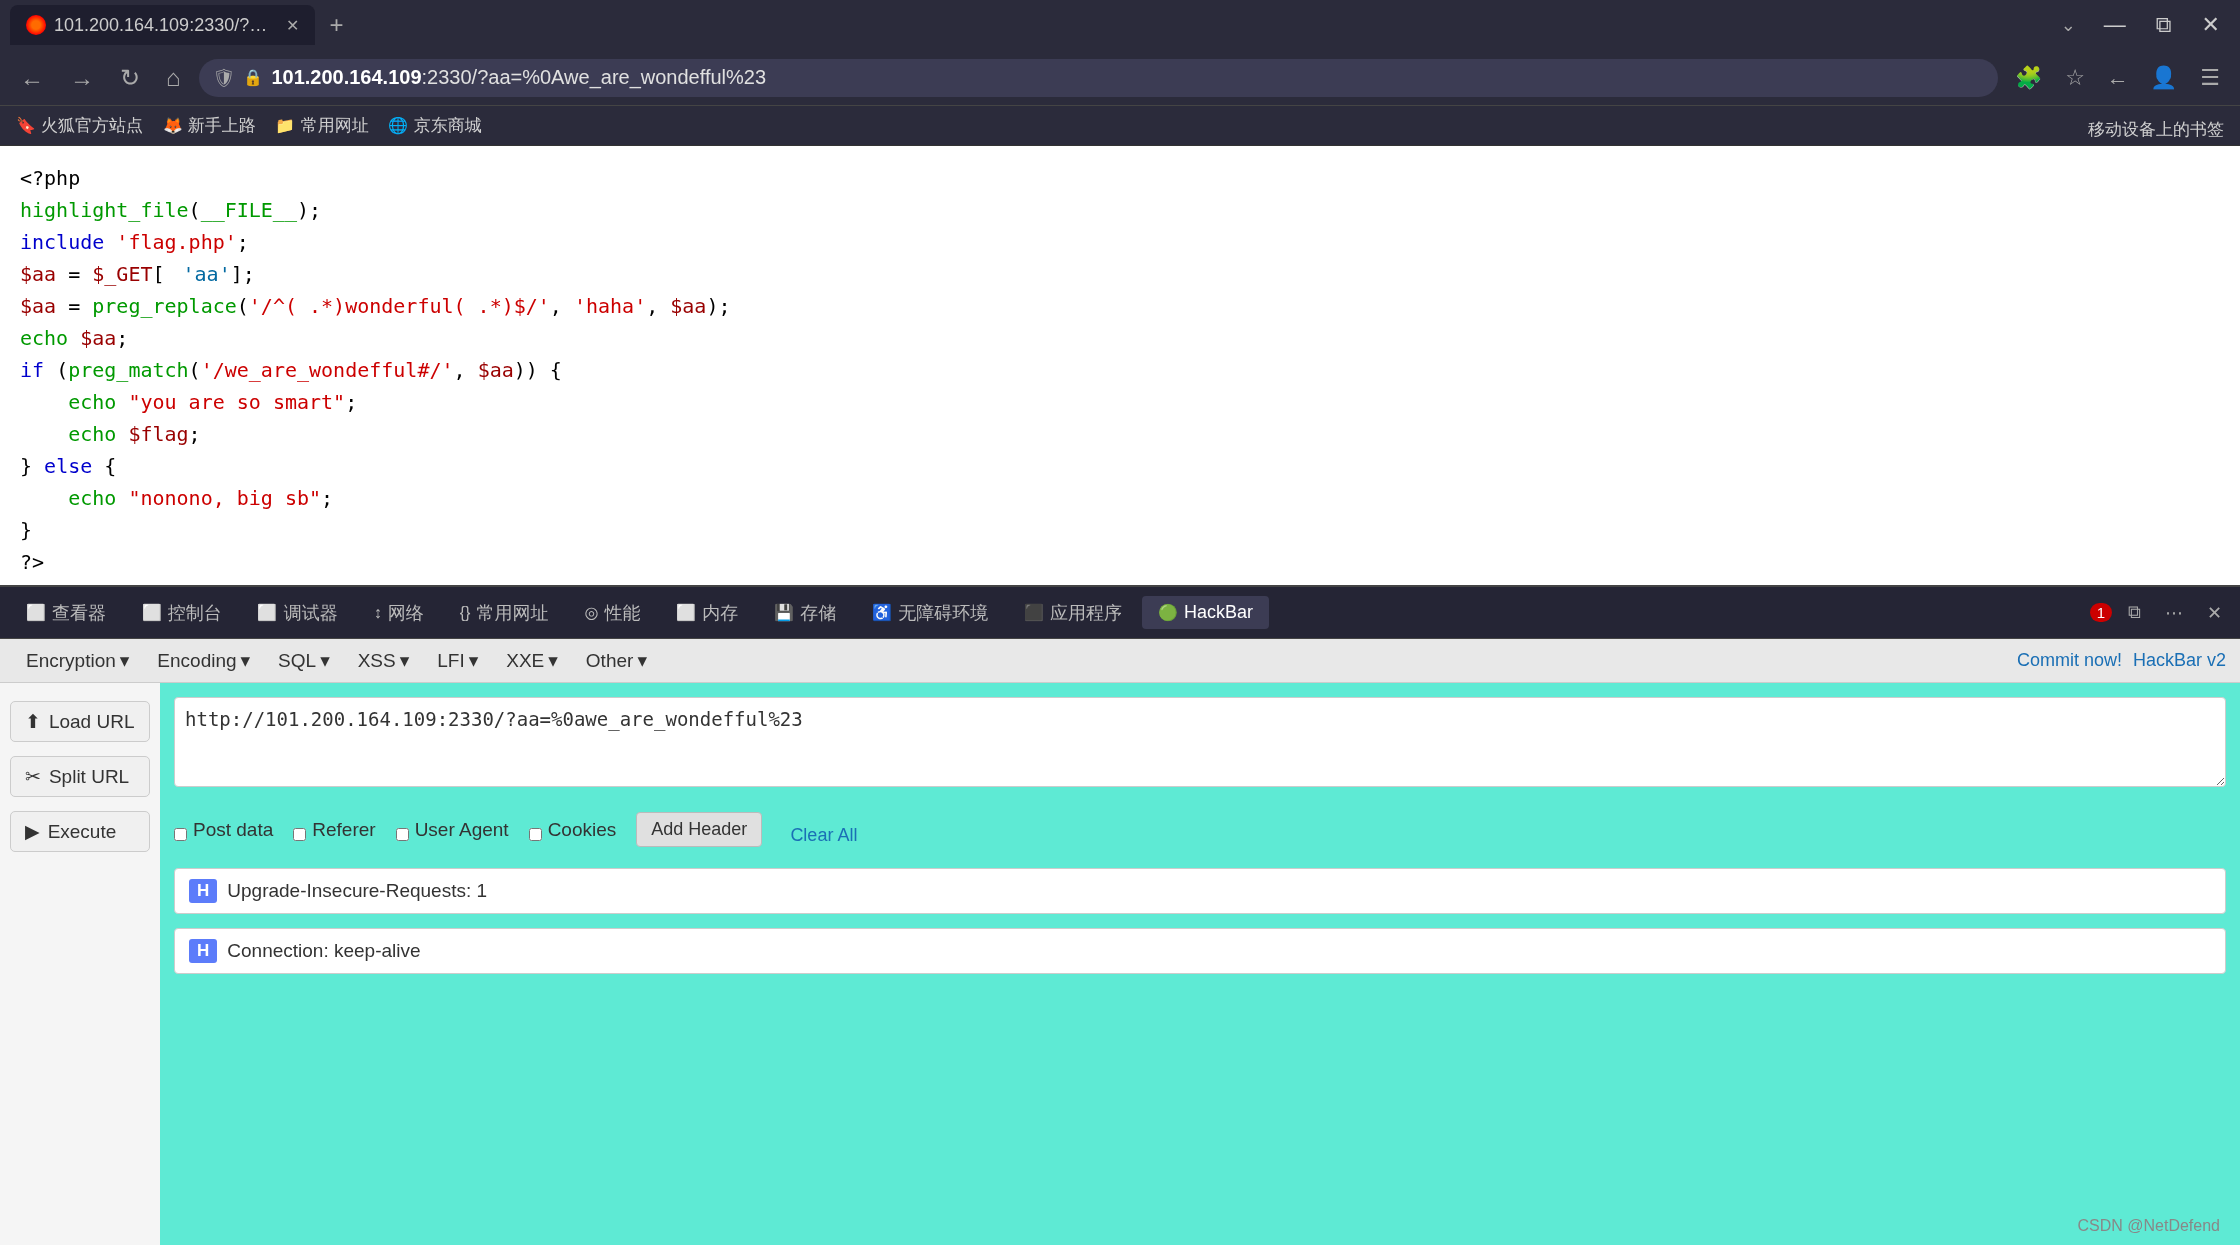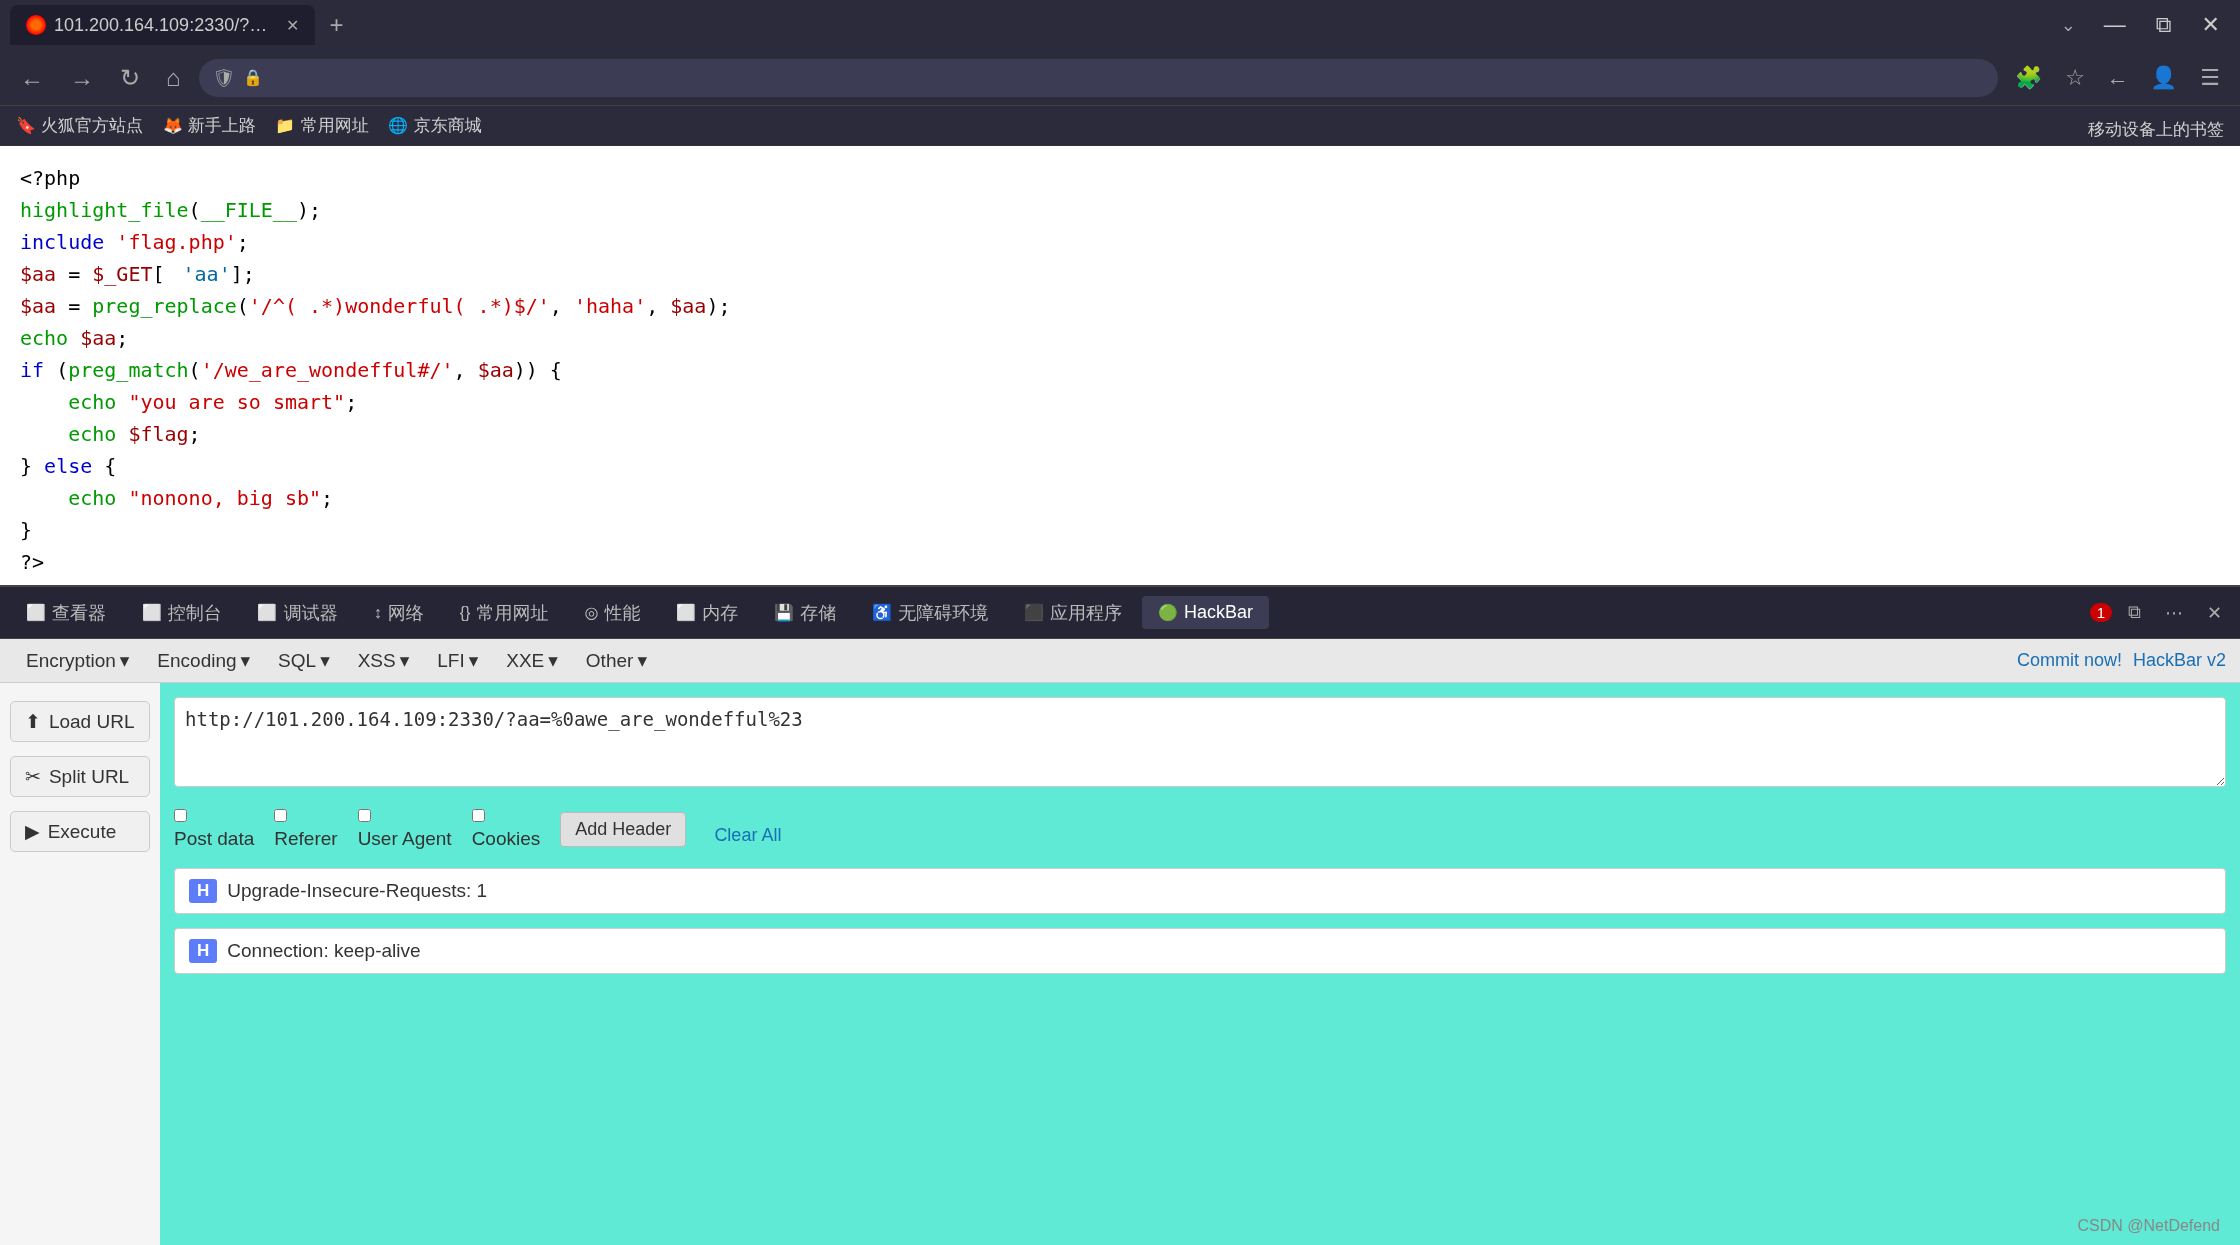--- a/index.html
+++ b/index.html
@@ -57,21 +57,21 @@
     .hackbar-menu { background: #e8e8e8; height: 44px; display: flex; align-items: center; padding: 0 14px; gap: 4px; border-bottom: 1px solid #ccc; }
     .hackbar-menu-item { font-size: 19px; color: #333; padding: 4px 12px; cursor: pointer; display: flex; align-items: center; gap: 4px; border-radius: 3px; }
     .hackbar-menu-right { margin-left: auto; font-size: 18px; color: #1a6fb5; }
     .hackbar-body { display: flex; flex: 1; overflow: hidden; }
     .hackbar-actions { width: 160px; min-width: 160px; padding: 18px 10px; display: flex; flex-direction: column; gap: 14px; background: #f5f5f5; }
     .hackbar-action-btn { background: #f0f0f0; border: 1px solid #ccc; border-radius: 5px; padding: 8px 14px; font-size: 19px; cursor: pointer; display: flex; align-items: center; gap: 8px; color: #333; white-space: nowrap; }
     .hackbar-main { flex: 1; padding: 14px; display: flex; flex-direction: column; gap: 14px; overflow-y: auto; }
     .hackbar-url-area { width: 100%; }
     .hackbar-url-textarea { width: 100%; height: 90px; font-size: 19px; border: 1px solid #ccc; border-radius: 4px; padding: 10px; resize: vertical; font-family: 'Consolas', monospace; color: #333; background: #fff; }
     .hackbar-checkboxes { display: flex; align-items: center; gap: 20px; padding: 4px 0; }
-    .hackbar-checkbox-label { font-size: 19px; color: #333; display: flex; align-items: flex-start; gap: 6px; cursor: pointer; flex-direction: column; }
+    .hackbar-checkbox-label { font-size: 19px; color: #333; display: flex; align-items: flex-end; gap: 6px; cursor: pointer; }
     .hackbar-add-header-btn { background: #e0e0e0; border: 1px solid #bbb; border-radius: 4px; padding: 6px 14px; font-size: 18px; cursor: pointer; color: #333; }
     .hackbar-clear-btn { background: none; border: none; color: #1a6fb5; font-size: 18px; cursor: pointer; padding: 4px 8px; margin-top: 12px; }
     .hackbar-header-row { background: #fff; border: 1px solid #ccc; border-radius: 4px; padding: 10px 14px; font-size: 19px; color: #333; display: flex; align-items: center; gap: 10px; }
     .hackbar-header-h { background: #5c7cfa; color: #fff; border-radius: 3px; padding: 2px 8px; font-size: 17px; font-weight: bold; }
     .csdn-credit { position: absolute; bottom: 10px; right: 20px; font-size: 16px; color: #888; }
   </style>
 </head>
 <body>
 
 <div class="browser-frame">
@@ -94,20 +94,23 @@
   </div>
 
   <div class="nav-bar">
     <button class="nav-btn">←</button>
     <button class="nav-btn">→</button>
     <button class="nav-btn">↻</button>
     <button class="nav-btn">⌂</button>
     <div class="address-bar-wrapper">
       <span class="address-shield">🛡</span>
       <span class="address-lock">🔒</span>
+      <span class="address-text">
+        <span class="host">101.200.164.109</span><span>:2330/?aa=%0Awe_are_wondefful%23</span>
+      </span>
     </div>
     <div class="nav-icons-right">
       <button class="nav-icon-btn">🧩</button>
       <button class="nav-icon-btn">☆</button>
       <button class="nav-icon-btn">←</button>
       <button class="nav-icon-btn">👤</button>
       <button class="nav-icon-btn">☰</button>
     </div>
   </div>
 

